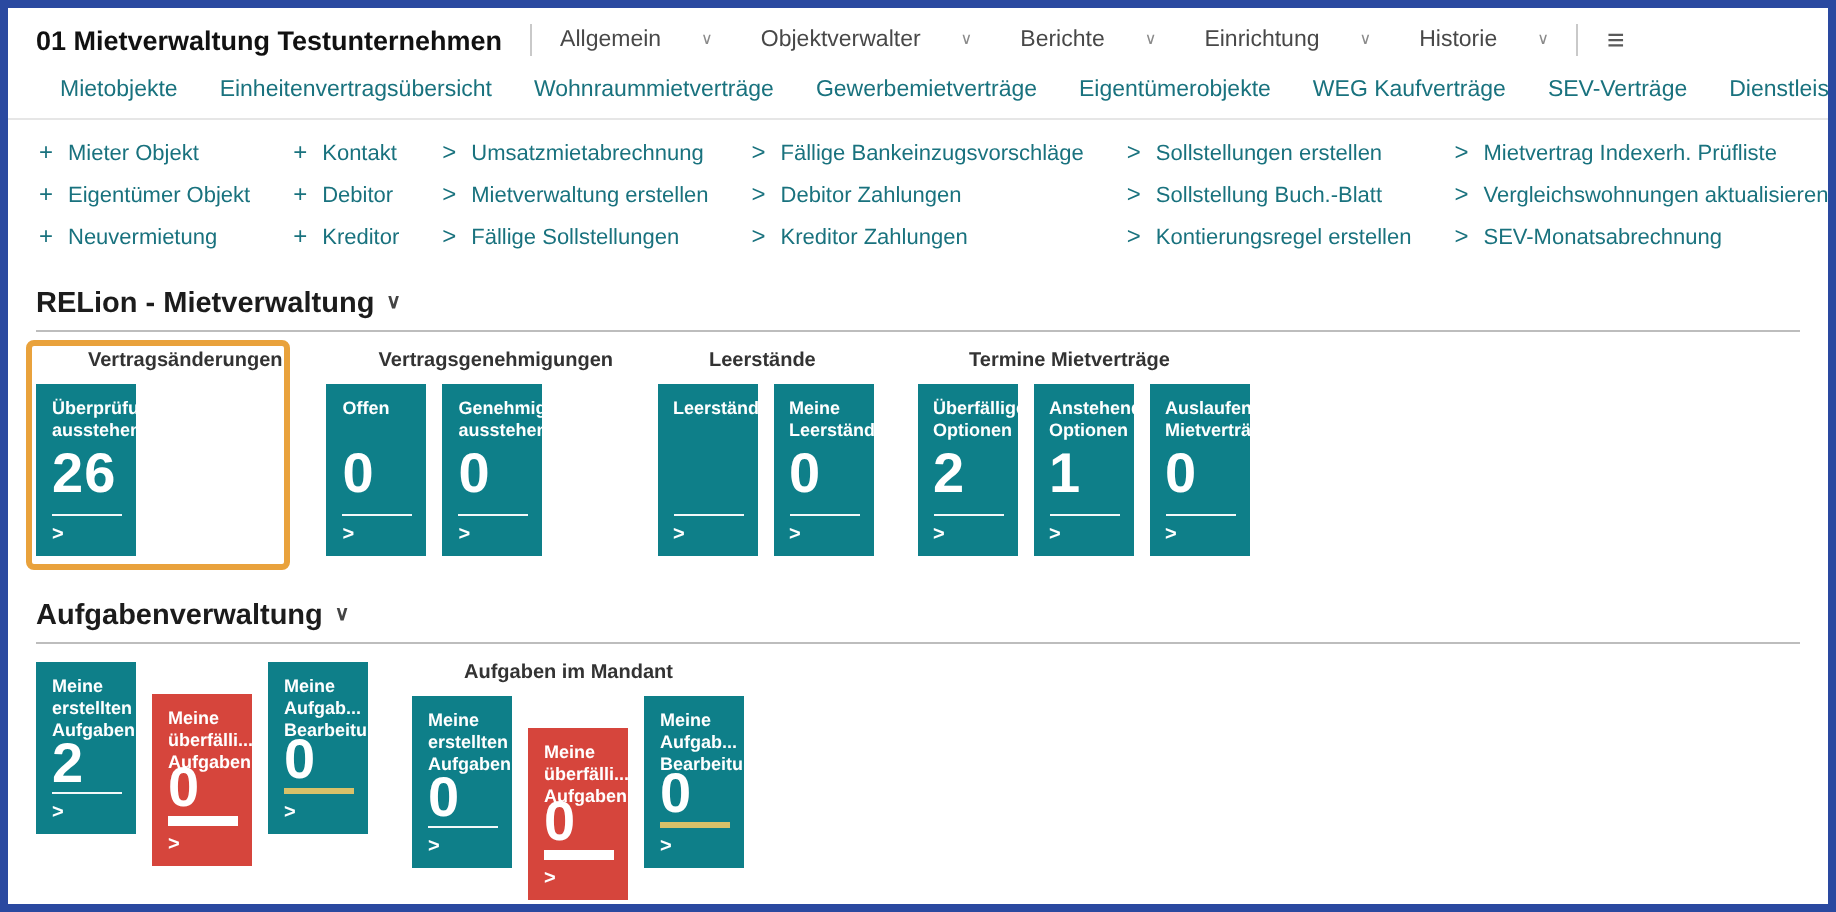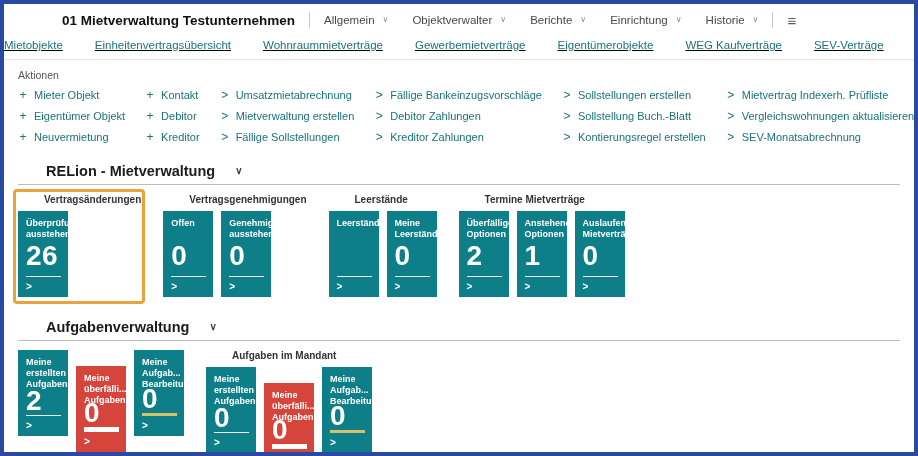--- a/index.html
+++ b/index.html
@@ -7,39 +7,39 @@
   body { font-family: "Liberation Sans", sans-serif; }
   .frame {
     width: 918px; height: 456px;
     border: 4px solid #2A49A0;
     background: #ffffff;
     overflow: hidden;
     position: relative;
   }
   
   .topbar { display: flex; align-items: center; height: 30px; padding: 2px 14px 0 14px; }
-  .app-title { font-size: 13.5px; font-weight: 700; color: #111; white-space: nowrap; margin-left: 44px; }
+  .app-title { font-size: 13.5px; font-weight: 700; color: #111; white-space: nowrap; }
   .vdiv { width: 1px; height: 16px; background: #c9c9c9; margin: 0 14px; }
   .menubar { display: flex; align-items: center; gap: 24px; }
-  .menu-item { display: flex; align-items: center; gap: 8px; color: #484848; font-size: 11.5px; cursor: pointer; white-space: nowrap; }
+  .menu-item { display: flex; align-items: center; gap: 20px; color: #484848; font-size: 11.5px; cursor: pointer; white-space: nowrap; }
   .chev { font-size: 8px; color: #8a8a8a; line-height: 1; }
   .hamburger { font-size: 15px; color: #5a5a5a; cursor: pointer; letter-spacing: -1px; }
   
-  .navrow { display: flex; align-items: center; gap: 32px; padding: 5px 14px 8px 0; border-bottom: 1px solid #e6e6e6; white-space: nowrap; text-decoration: underline; }
+  .navrow { display: flex; align-items: center; gap: 21px; padding: 5px 14px 8px 26px; border-bottom: 1px solid #e6e6e6; white-space: nowrap; }
   .nav-link { font-size: 11.5px; color: #19727E; cursor: pointer; }
   
   .actions { padding: 9px 14px 2px 14px; }
   .actions-title { font-size: 10.5px; color: #555; margin-bottom: 7px; }
   .actions-grid { display: flex; gap: 20px; }
   .action-col { display: flex; flex-direction: column; }
   .action-item { display: flex; align-items: baseline; gap: 6px; height: 21px; color: #19727E; font-size: 11px; cursor: pointer; white-space: nowrap; }
   .glyph { font-size: 12px; width: 10px; text-align: center; color: #19727E; }
   
   .section { padding: 0 14px; }
-  .section-header { display: flex; align-items: center; gap: 20px; font-size: 14.5px; font-weight: 700; color: #1c1c1c; cursor: pointer; margin-top: 10px; white-space: nowrap; margin-left: 28px; }
+  .section-header { display: flex; align-items: center; gap: 6px; font-size: 14.5px; font-weight: 700; color: #1c1c1c; cursor: pointer; margin-top: 10px; white-space: nowrap; }
   .section-header .chev { font-size: 10px; color: #444; }
   .section-rule { border-bottom: 1px solid #bdbdbd; margin: 5px 0 9px 0; }
   
   .groups-row { display: flex; align-items: flex-start; gap: 22px; }
   .cue-group { position: relative; }
   .cue-group.highlighted::before {
     content: ""; position: absolute; inset: -5px -4px -7px -5px;
     border: 3px solid #E9A23C; border-radius: 4px; pointer-events: none;
   }
   .group-label { font-size: 10px; font-weight: 700; color: #333; margin-bottom: 6px; white-space: nowrap; margin-left: 26px; }
@@ -98,21 +98,20 @@
     <span class="nav-link">Wohnraummietverträge</span>
     <span class="nav-link">Gewerbemietverträge</span>
     <span class="nav-link">Eigentümerobjekte</span>
     <span class="nav-link">WEG Kaufverträge</span>
     <span class="nav-link">SEV-Verträge</span>
     <span class="nav-link">Dienstleistungsverträge</span>
 
   </div>
 
   <div class="actions">
-    <div class="actions-title">Aktionen</div>
     <div class="actions-grid">
       <div class="action-col">
         <div class="action-item">
             <span class="glyph">+</span>
             <span>Mieter Objekt</span>
           </div>
         <div class="action-item">
             <span class="glyph">+</span>
             <span>Eigentümer Objekt</span>
           </div>

